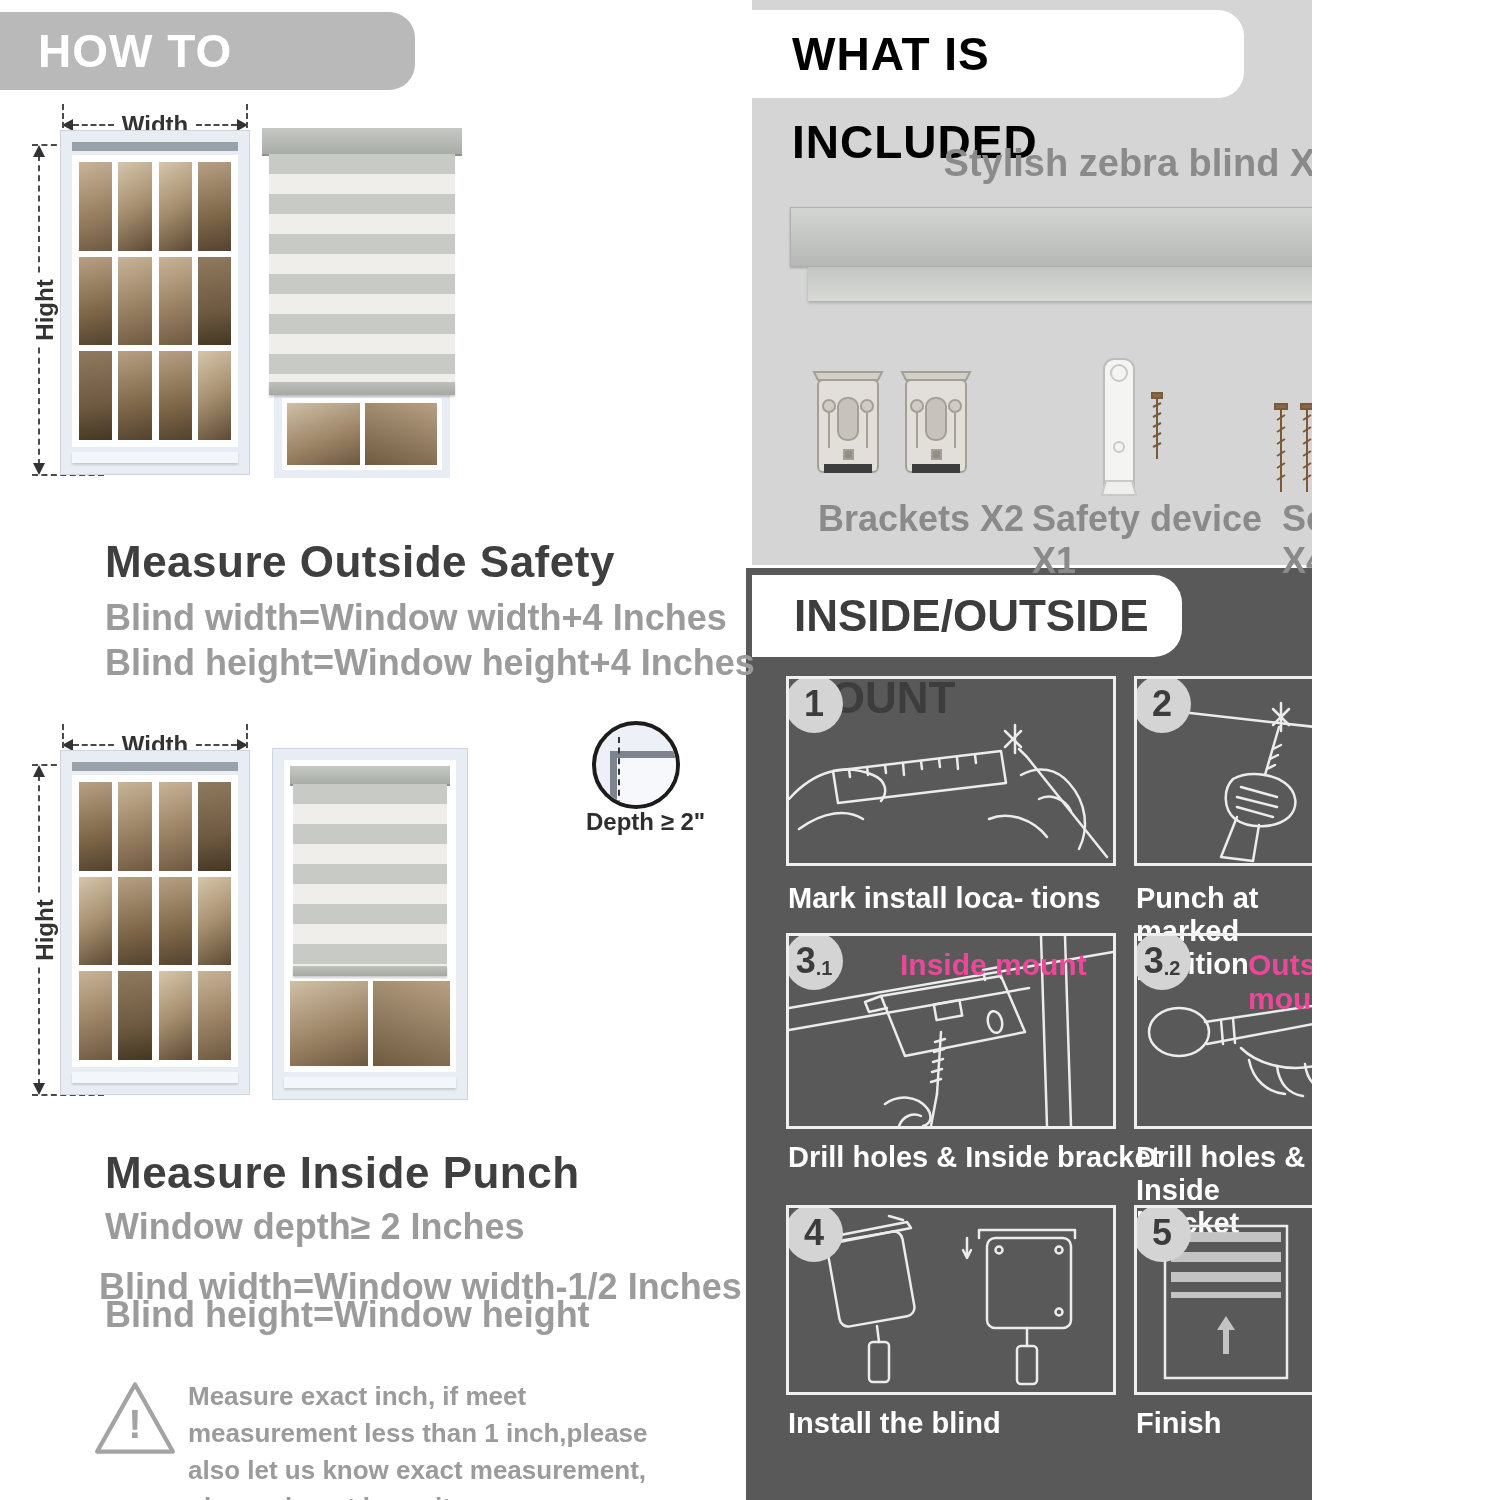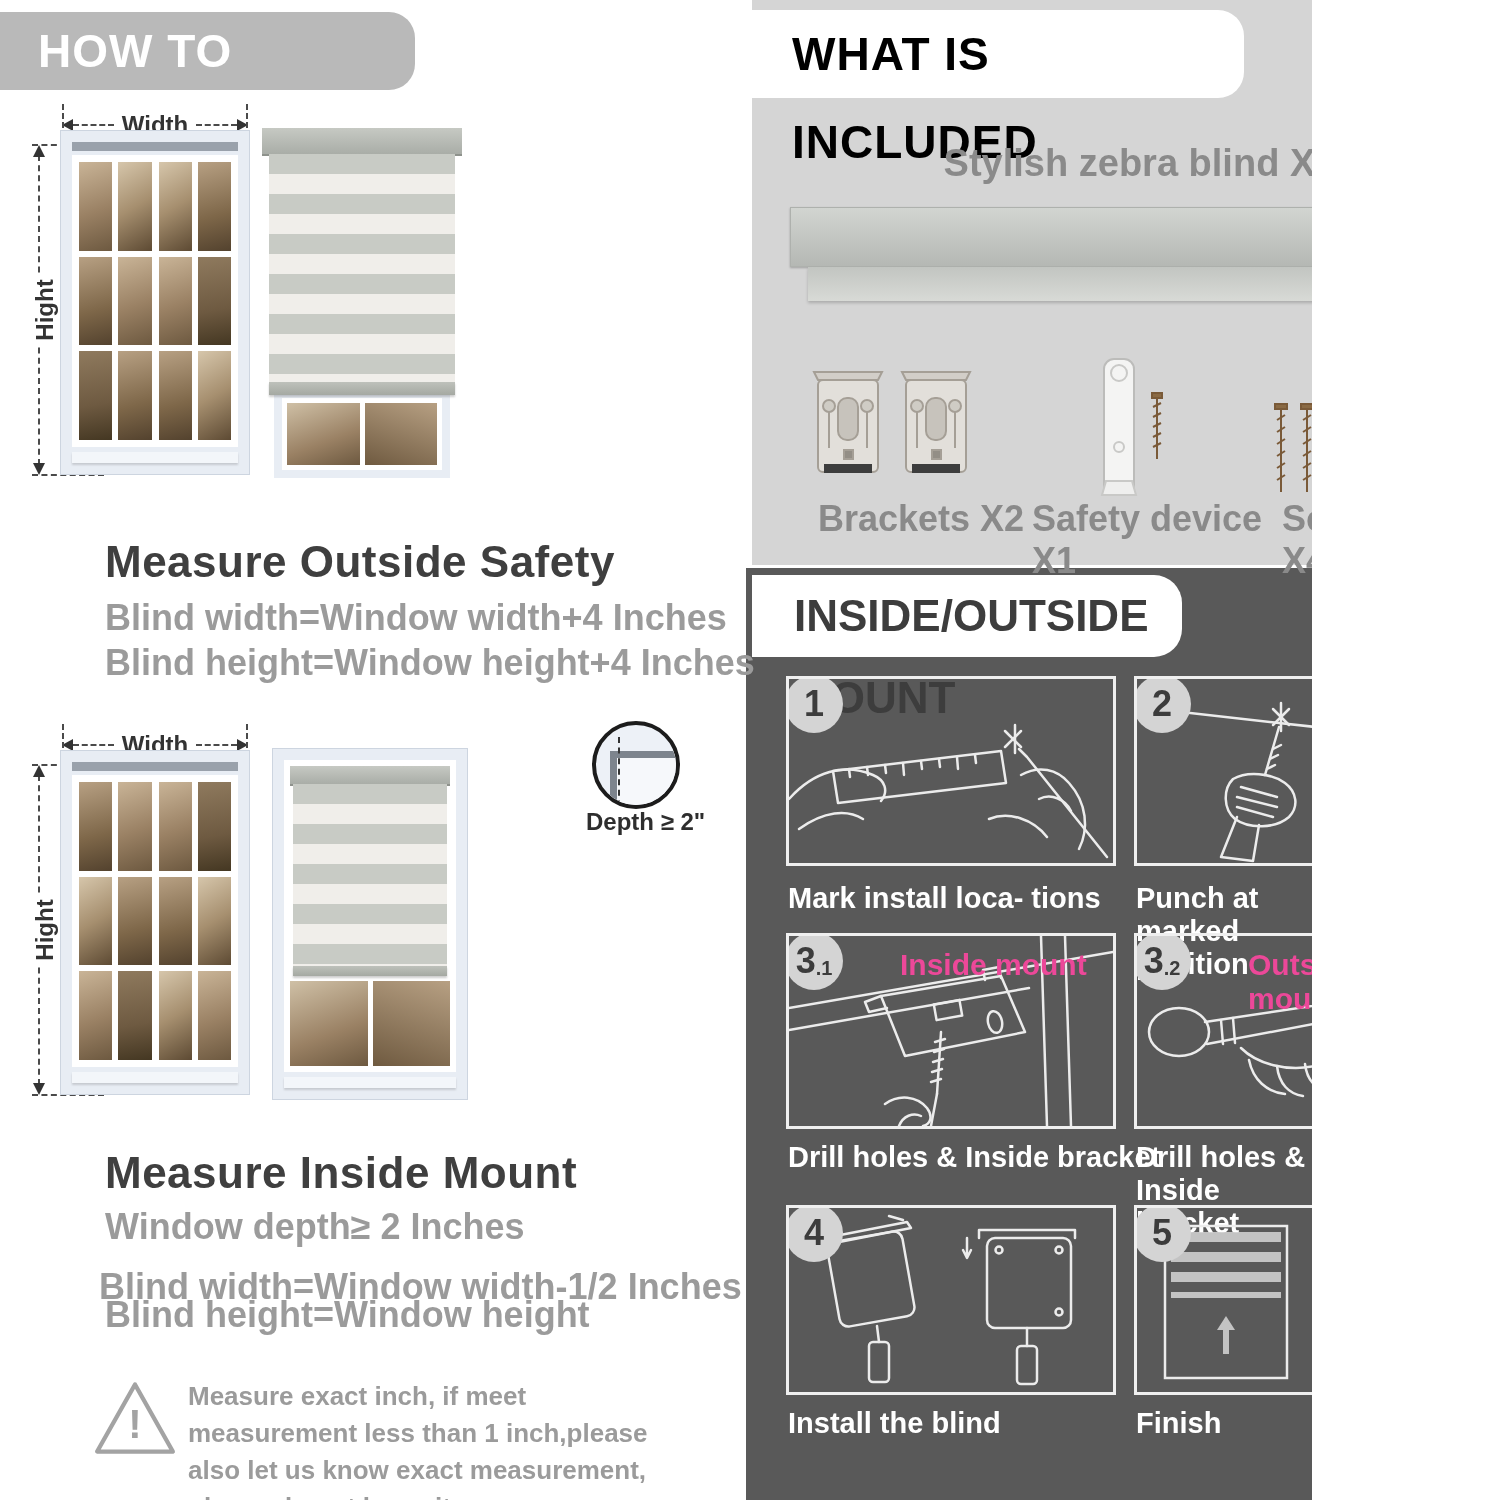--- a/index.html
+++ b/index.html
@@ -227,21 +227,21 @@
       <div class="sill"></div>
     </div>
   </div>
 
   <div class="abs mag">
     <div class="mag-l1"></div>
     <div class="mag-l2"></div>
   </div>
   <div class="abs depth-label" style="left:586px;top:808px;">Depth ≥ 2"</div>
 
-  <div class="abs h-measure" style="left:105px;top:1148px;">Measure Inside Mount</div>
+  <div class="abs h-measure" style="left:105px;top:1148px;">Measure Inside Punch</div>
   <div class="abs sub-measure" style="left:105px;top:1206px;">Window depth≥ 2 Inches</div>
   <div class="abs sub-measure" style="left:99px;top:1250px;margin-top:16px;">Blind width=Window width-1/2 Inches</div>
   <div class="abs sub-measure" style="left:105px;top:1294px;">Blind height=Window height</div>
 
   <div class="abs" style="left:92px;top:1378px;width:86px;height:80px;">
     <svg width="86" height="80" viewBox="0 0 100 92">
       <path d="M50 7 L94 85 L6 85 Z" fill="none" stroke="#a3a3a3" stroke-width="5" stroke-linejoin="round"></path>
     </svg>
     <span class="warn-bang">!</span>
   </div>

